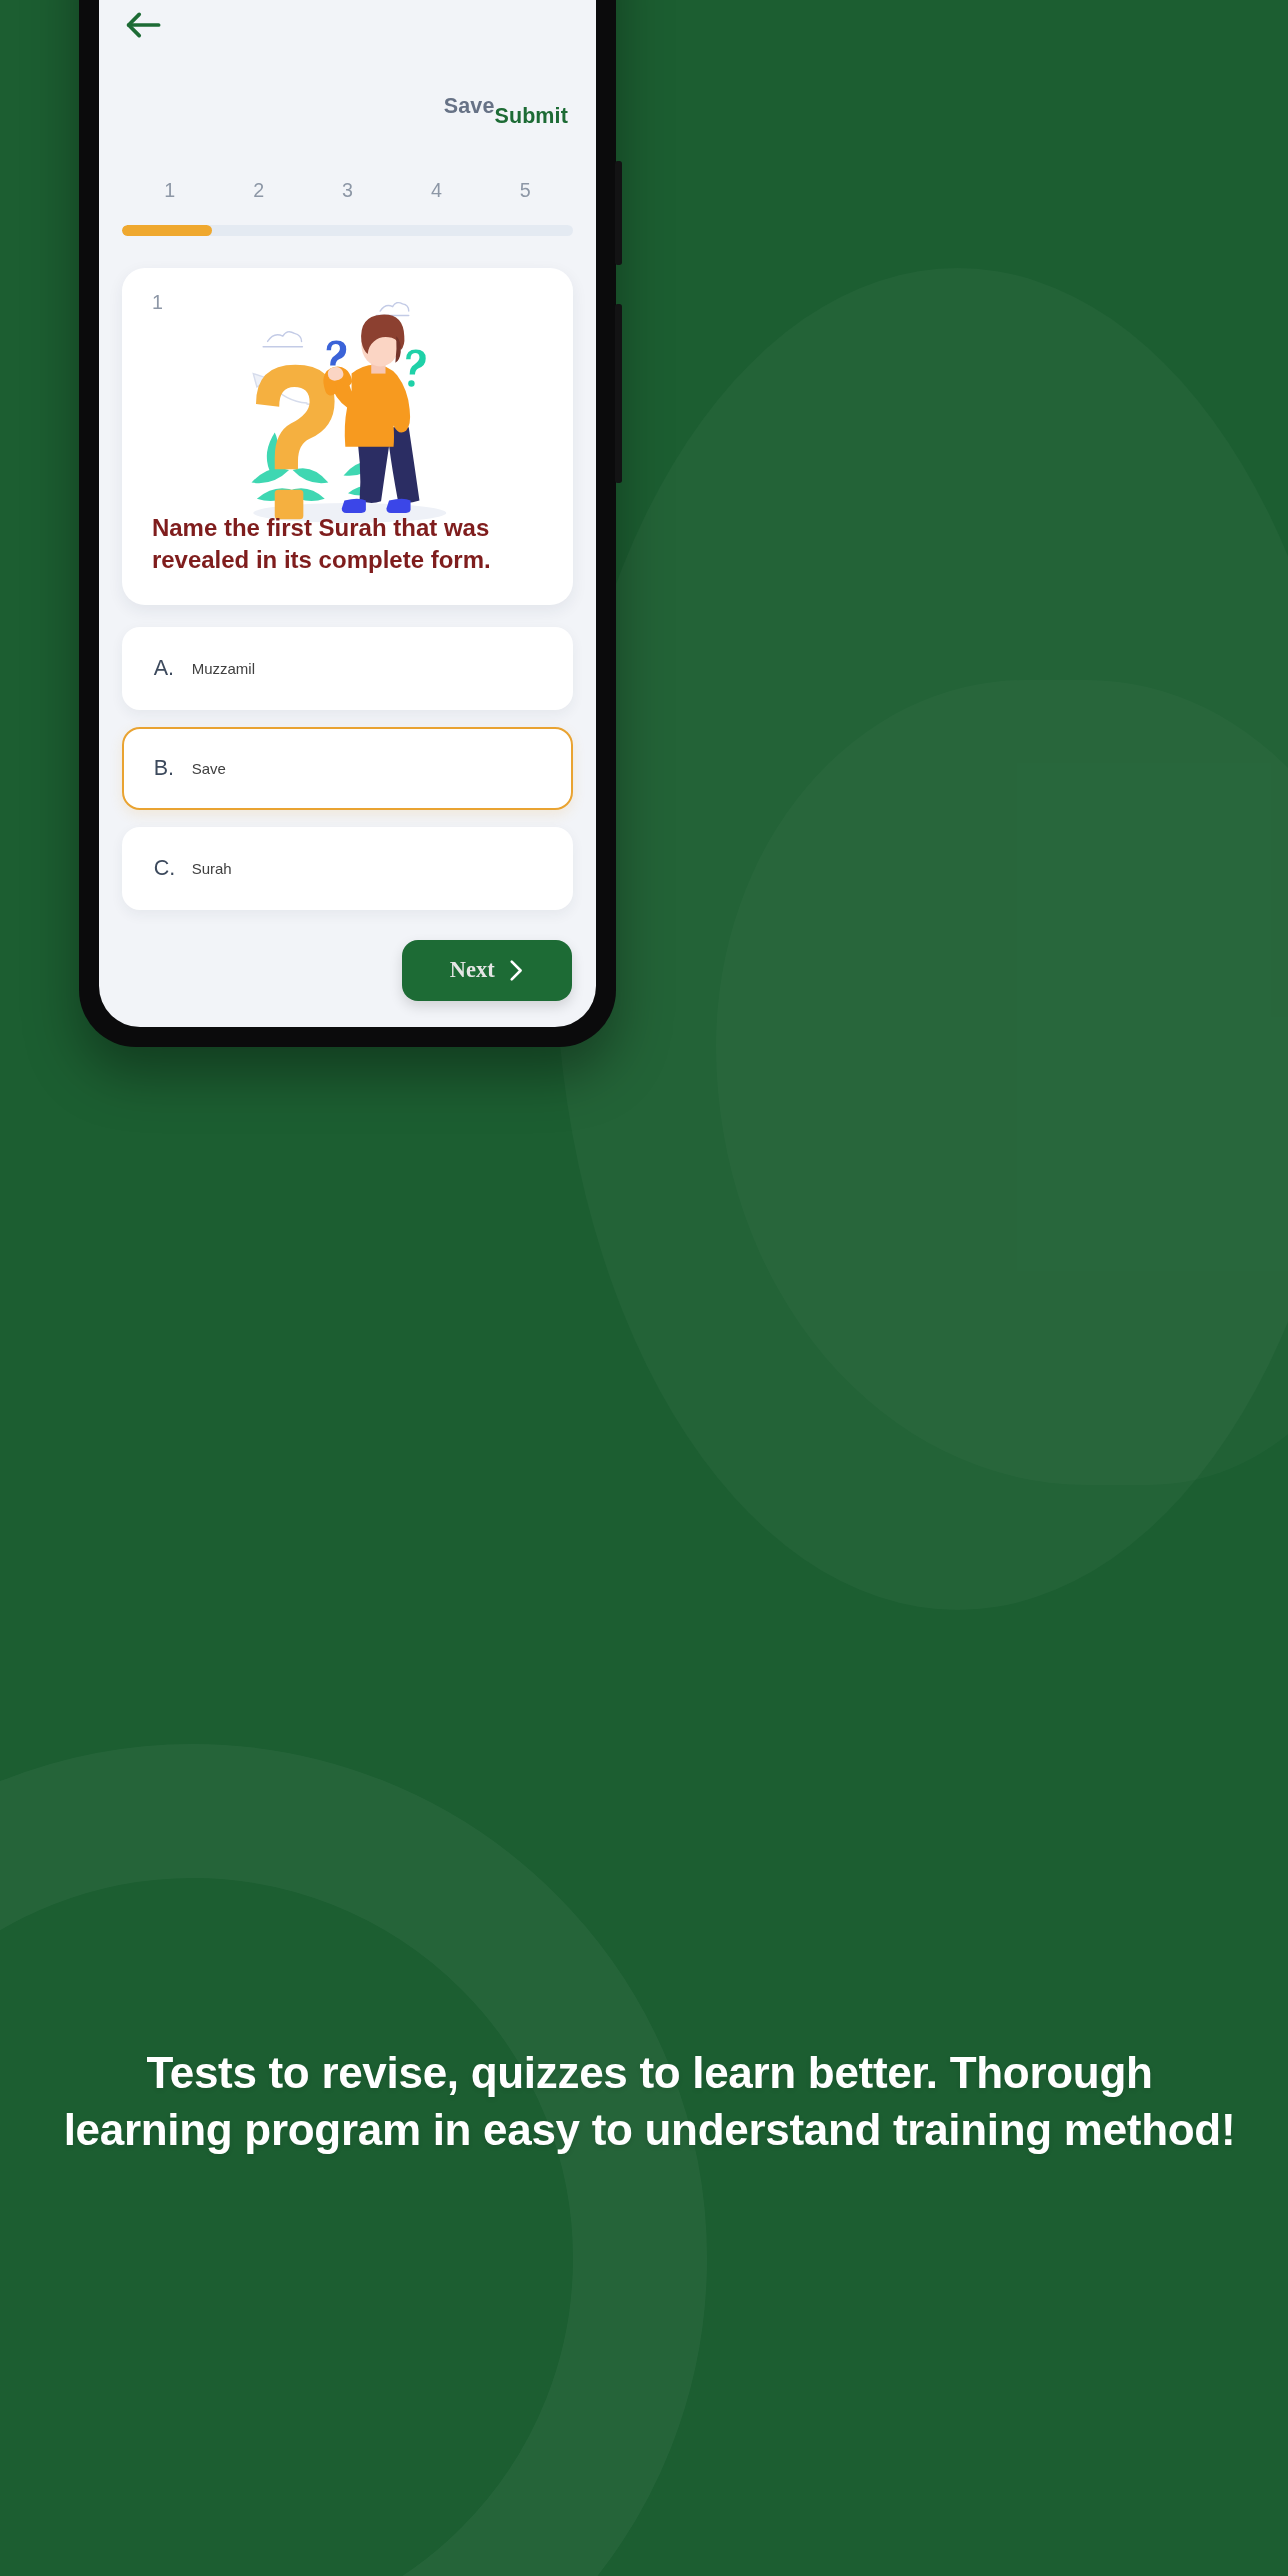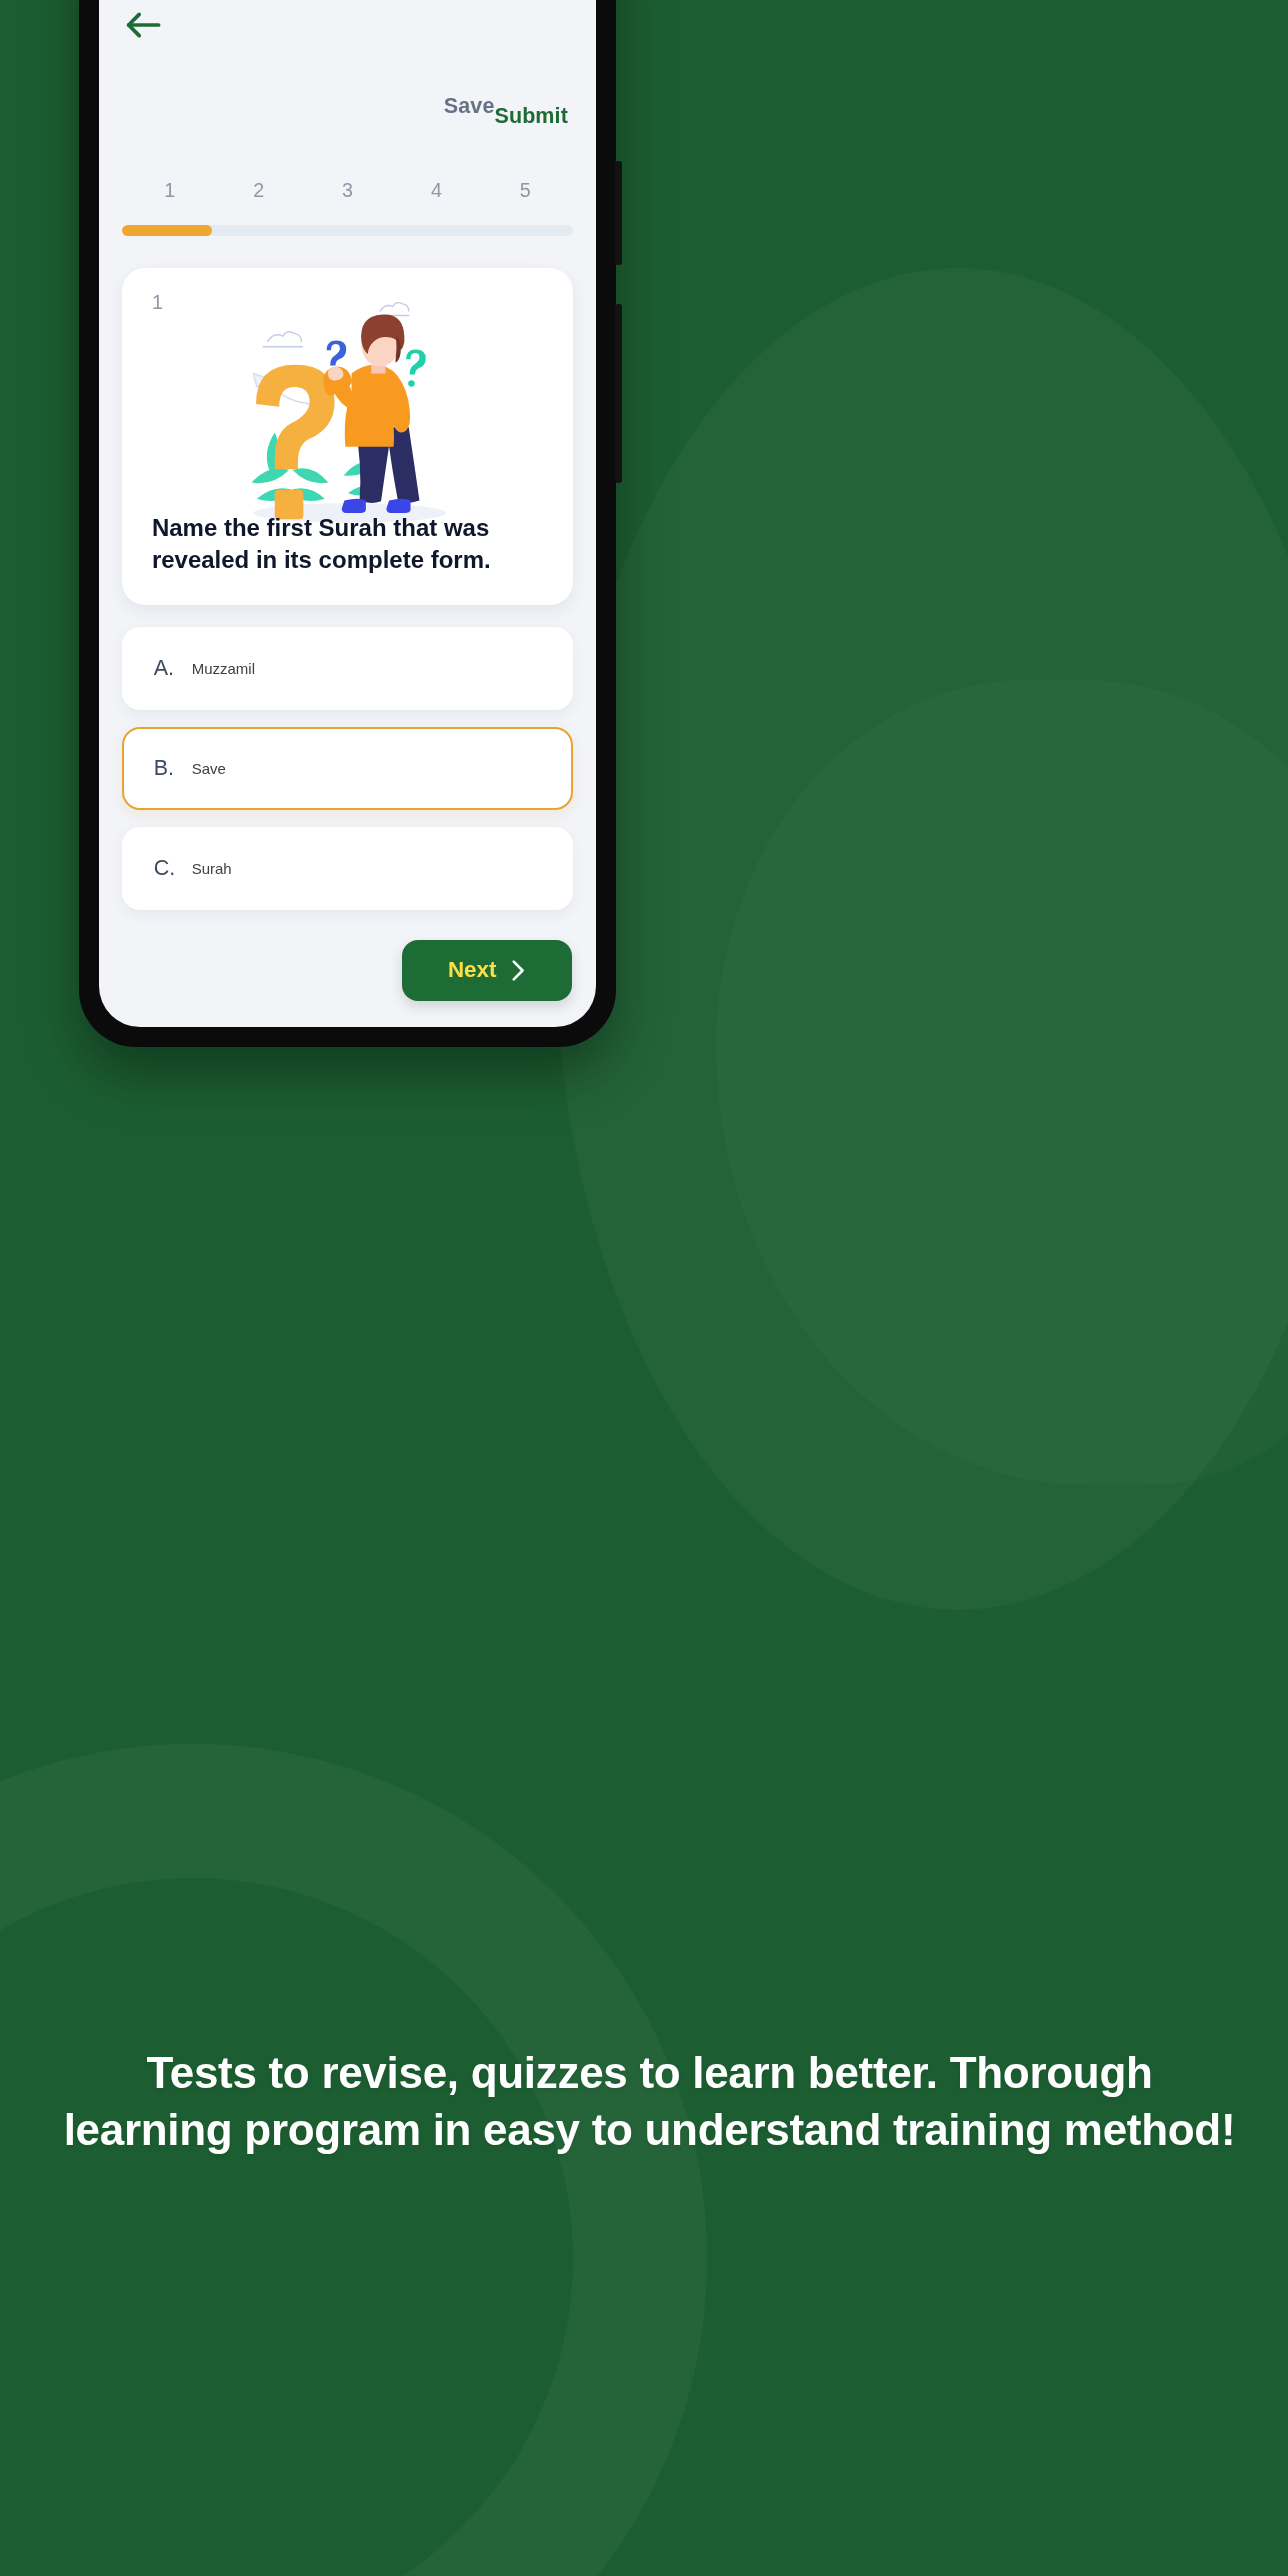--- a/index.html
+++ b/index.html
@@ -98,21 +98,21 @@
   .q-num{ font-size:19.7px; color:#8d97a6; padding-left:7.2px; }
 
   .illus-wrap{
     width:100%; height:215px; margin-top:-23px;
     display:flex; justify-content:center; align-items:flex-start;
   }
   .illus{ width:268px; height:242px; display:block; }
 
   .q-text{
     margin-top:5.4px; padding:0 7.2px;
-    font-size:24px; line-height:1.33; font-weight:700; color:#0f172a;
+    font-size:24px; line-height:1.33; font-weight:700; color:#7f1d1d;
   }
 
   
   .options{ margin-top:21.5px; }
   .option{
     background:#ffffff;
     border-radius:18px;
     height:83px;
     display:flex; align-items:center;
     padding-left:30px;
@@ -123,26 +123,26 @@
   .option.selected{
     border-color:#e9a331;
     box-shadow:0 4.5px 12.5px rgba(233,163,49,.14);
   }
   .opt-letter{ font-size:21.5px; color:#3d4a5d; font-weight:400; width:38px; }
   .opt-text{ font-size:15px; color:#404040; font-weight:400; }
 
   
   .next-row{ display:flex; justify-content:flex-end; margin-top:30px; padding-right:1.8px; }
   .next-btn{
-    background:#1d6b35; color:#fde047;
+    background:#1d6b35; color:#e5e5e5;
     border:none; border-radius:16px;
     width:170px; height:61px;
     display:flex; align-items:center; justify-content:center; gap:14.3px;
     font-size:22.4px; font-weight:700;
-    font-family:Liberation Sans, sans-serif;
+    font-family:Liberation Serif, serif;
     cursor:pointer;
     box-shadow:0 5.4px 12.5px rgba(0,0,0,.14);
   }
   .chev{ width:14.3px; height:23px; }
 
   
   .caption{
     position:absolute; left:10px; right:0; top:2044px;
     z-index:3;
     text-align:center;

